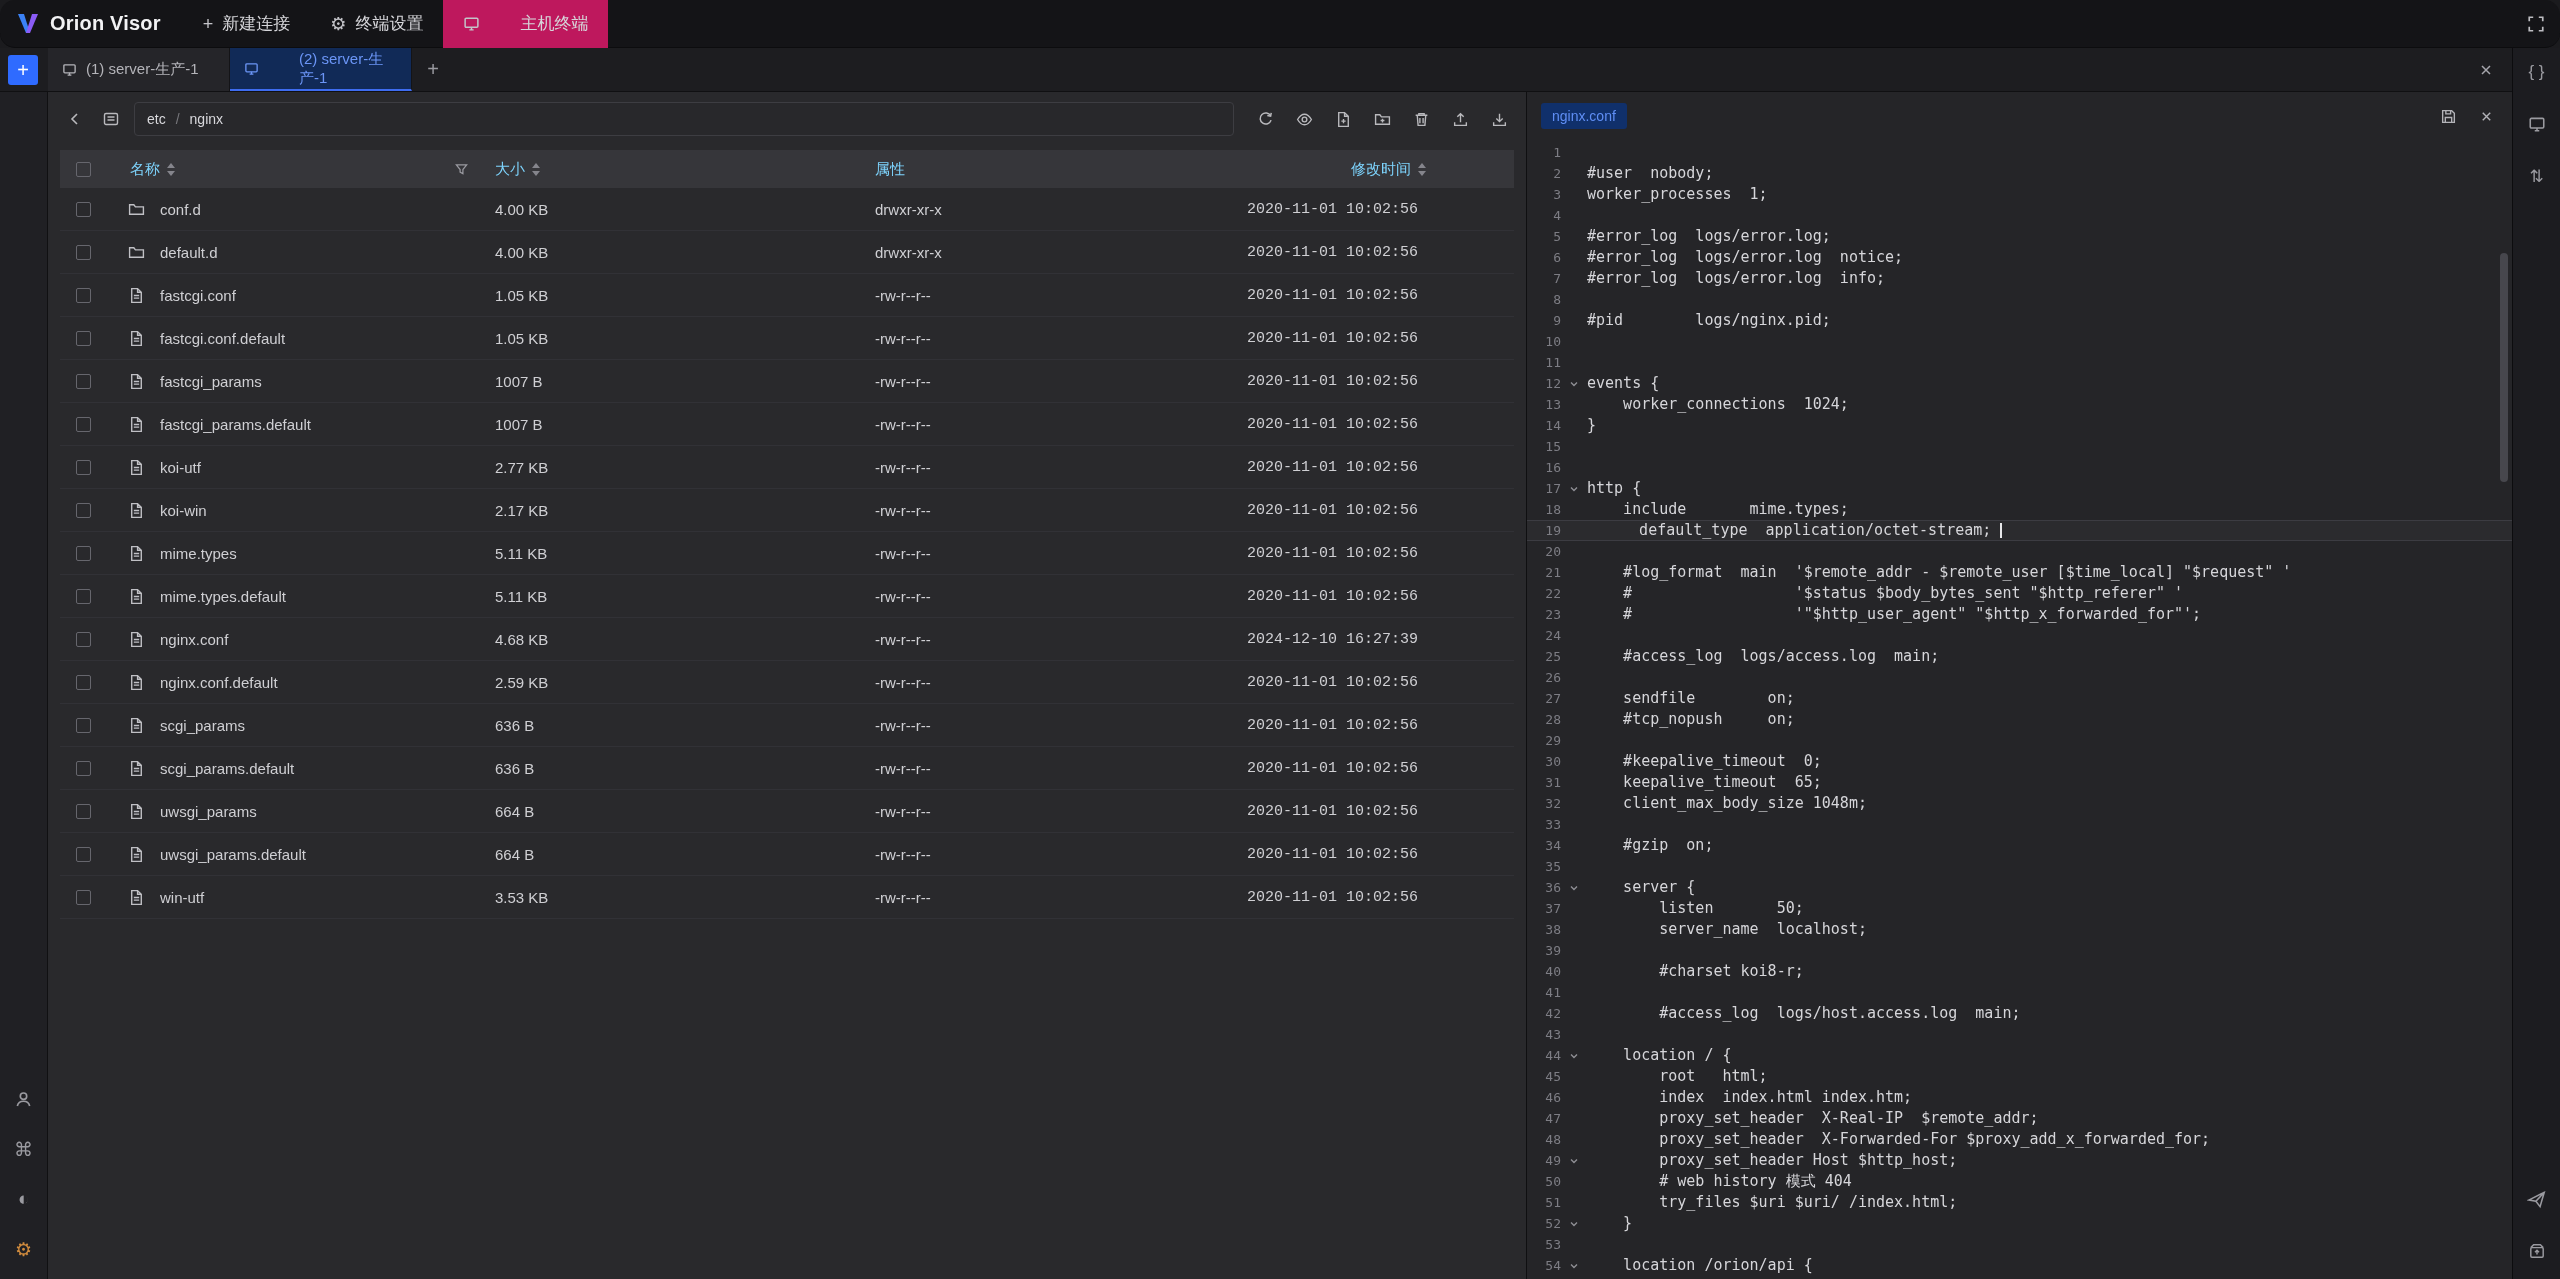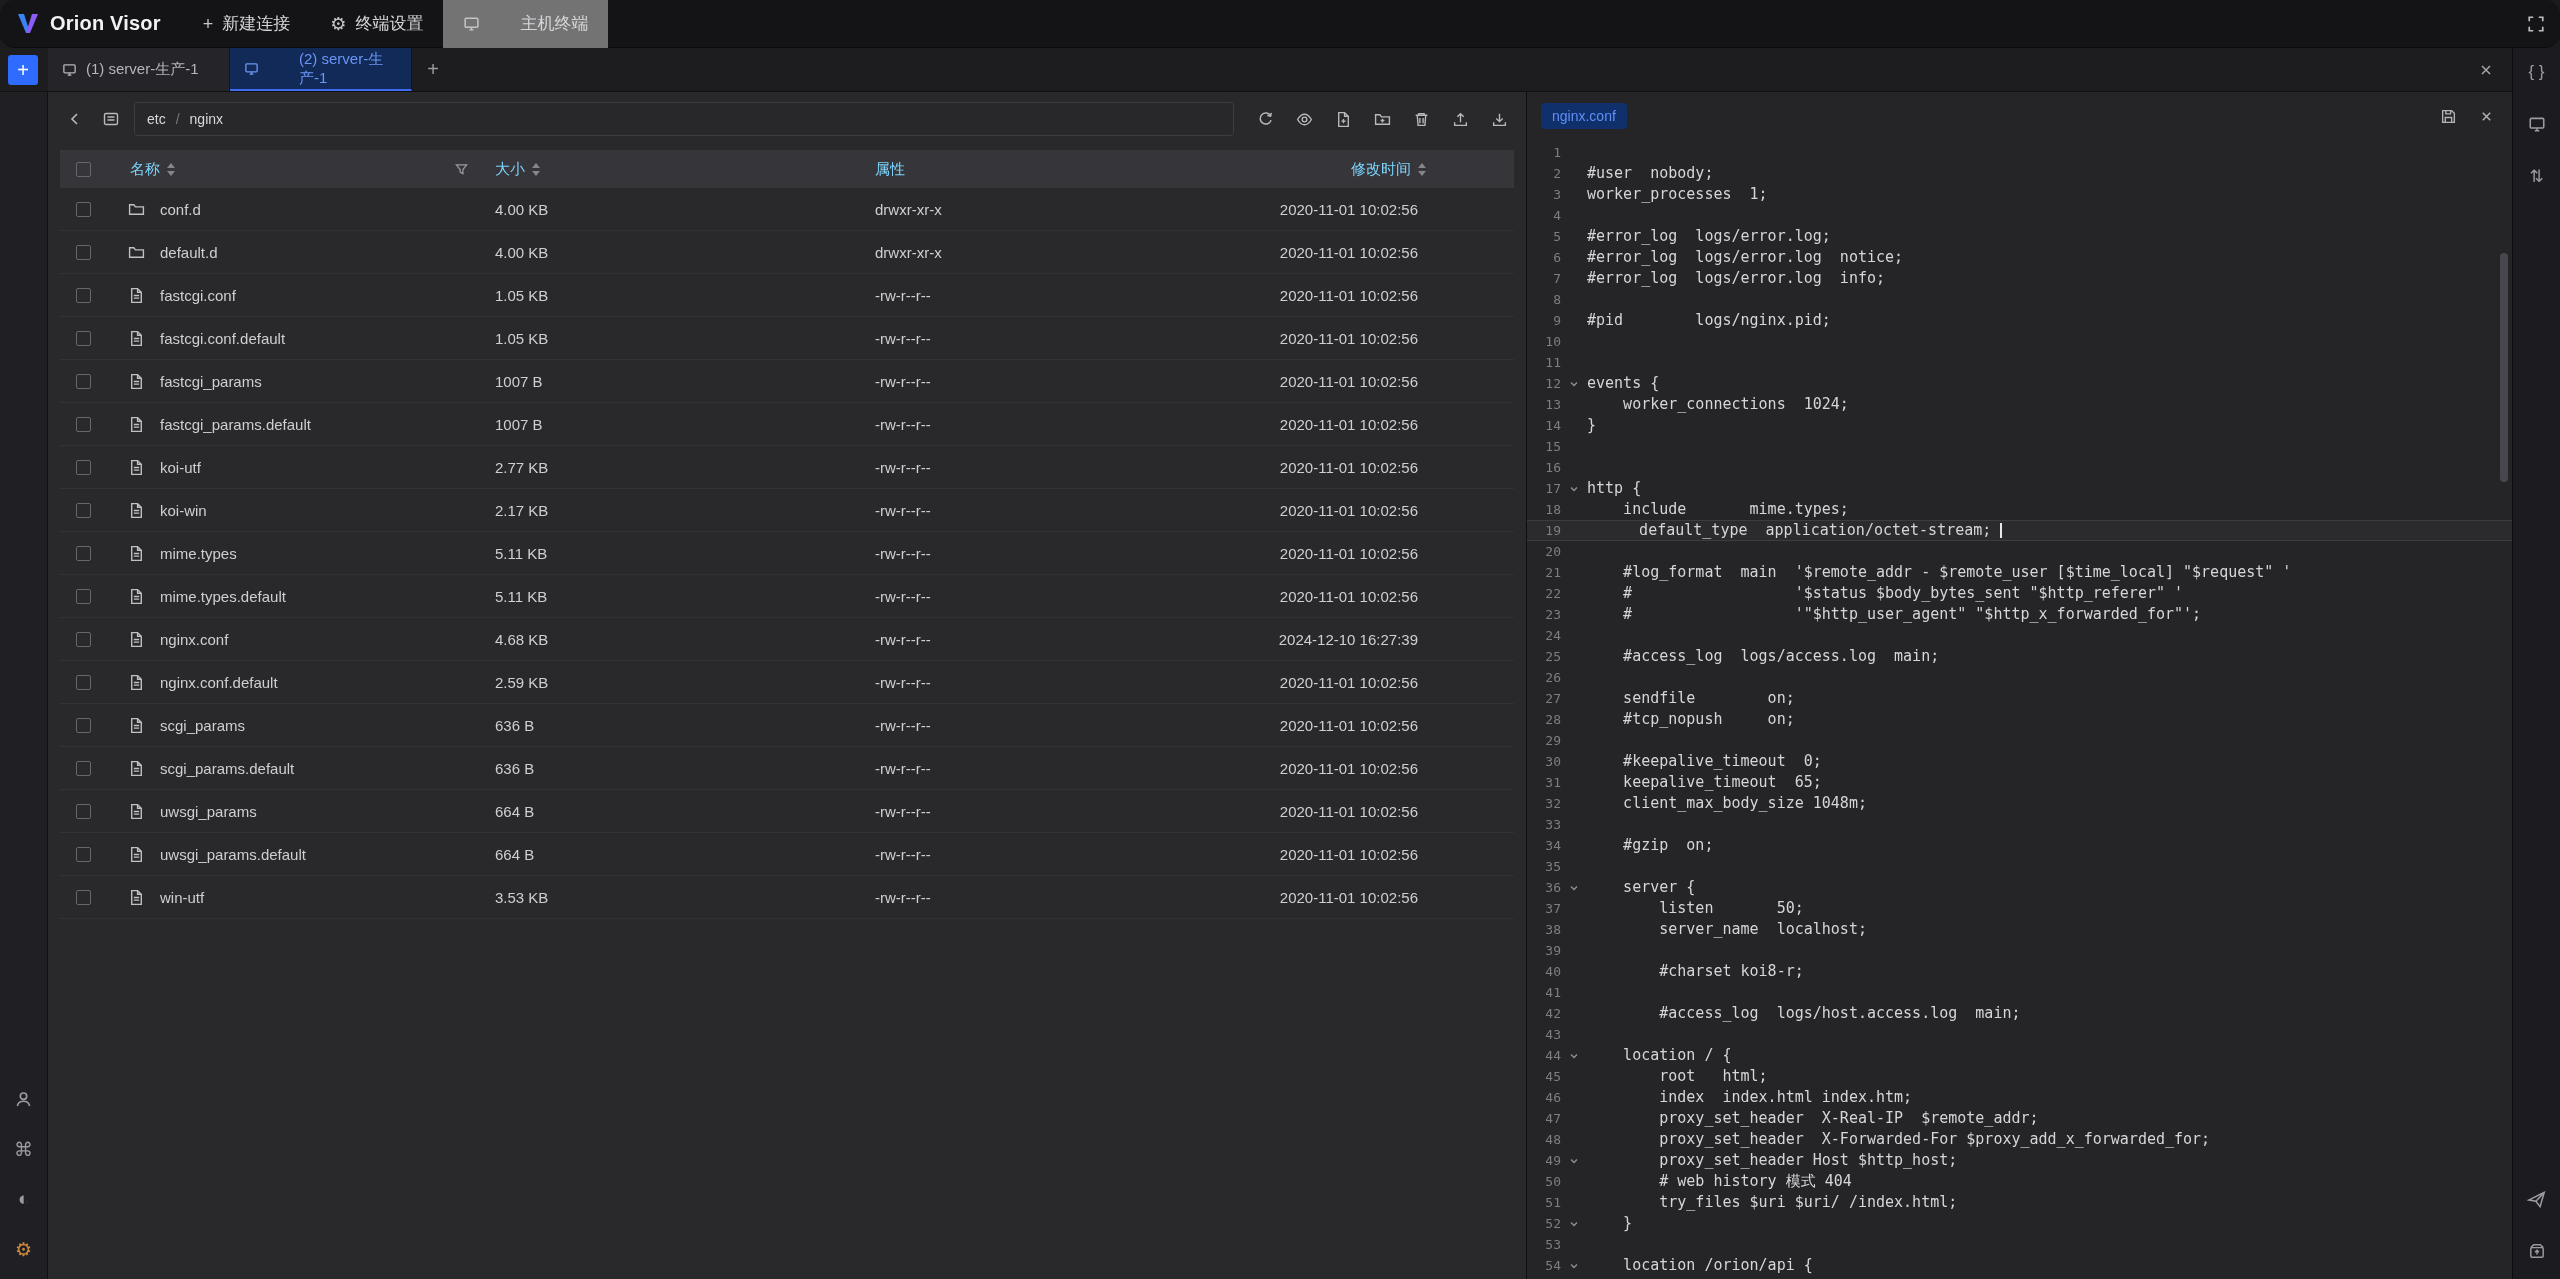--- a/index.html
+++ b/index.html
@@ -10,21 +10,21 @@
   }
   svg { display: block; }
 
   
   .topbar { position: absolute; left: 0; top: 0; width: 2560px; height: 48px;
     background: #141417; display: flex; align-items: center; border-bottom: 1px solid #0c0c0e; border-radius: 15px; }
   .brand { display: flex; align-items: center; gap: 10px; padding: 0 22px 0 16px; }
   .brand-name { font-size: 20px; font-weight: bold; color: #f2f2f4; letter-spacing: .2px; }
   .menu-item { height: 48px; display: flex; align-items: center; gap: 9px; padding: 0 20px;
     font-size: 17px; color: #d6d6da; cursor: default; }
-  .menu-item.active { background: #737373; gap: 40px; }
+  .menu-item.active { background: #be185d; gap: 40px; }
   .menu-glyph { font-size: 18px; color: #c4c4c9; line-height: 1; }
   .topbar-spacer { flex: 1; }
   .fullscreen-btn { width: 48px; height: 48px; display: flex; align-items: center; justify-content: center; color: #bdbdc2; }
 
   
   .right-rail { position: absolute; right: 0; top: 48px; width: 48px; height: 1231px;
     background: #1c1c20; border-left: 1px solid #0c0c0e;
     display: flex; flex-direction: column; align-items: center; padding: 12px 0 16px; gap: 28px; }
   .rail-icon { color: #9a9aa0; font-size: 17px; display: flex; align-items: center; justify-content: center; width: 28px; height: 24px; }
   .rail-spacer { flex: 1; }
@@ -70,21 +70,21 @@
   .checkbox { width: 15px; height: 15px; border: 1.5px solid #66666d; border-radius: 2px; background: transparent; }
   .head-name { display: flex; align-items: center; justify-content: space-between; padding-left: 24px; padding-right: 18px; }
   .head-group { display: flex; align-items: center; gap: 7px; }
   .head-size, .head-attr { display: flex; align-items: center; gap: 7px; padding-left: 8px; }
   .head-time { display: flex; align-items: center; gap: 7px; justify-content: flex-end; padding-right: 88px; }
   .sort { display: inline-flex; flex-direction: column; gap: 3px; }
   .s-up { width: 0; height: 0; border-left: 4px solid transparent; border-right: 4px solid transparent; border-bottom: 5px solid #85858c; }
   .s-down { width: 0; height: 0; border-left: 4px solid transparent; border-right: 4px solid transparent; border-top: 5px solid #85858c; }
   .cell-name { display: flex; align-items: center; gap: 15px; padding-left: 22px; }
   .cell-size, .cell-attr { padding-left: 8px; }
-  .cell-time { text-align: right; padding-right: 96px; }
+  .cell-time { text-align: right; padding-right: 96px; font-family: Liberation Mono, monospace; }
   .file-glyph { color: #c0c0c5; flex: none; }
 
   
   .editor { width: 986px; background: #252528; border-left: 1px solid #0f0f11; position: relative;
     display: flex; flex-direction: column; flex: none; }
   .editor-header { height: 48px; display: flex; align-items: center; padding: 0 14px; gap: 14px; flex: none; }
   .file-badge { background: #10306b; color: #5f8ef5; font-size: 14px; padding: 5px 11px; border-radius: 3px; }
   .editor-header-spacer { flex: 1; }
   .editor-hbtn { color: #b3b3b8; display: flex; align-items: center; justify-content: center; width: 24px; height: 24px; }
 

